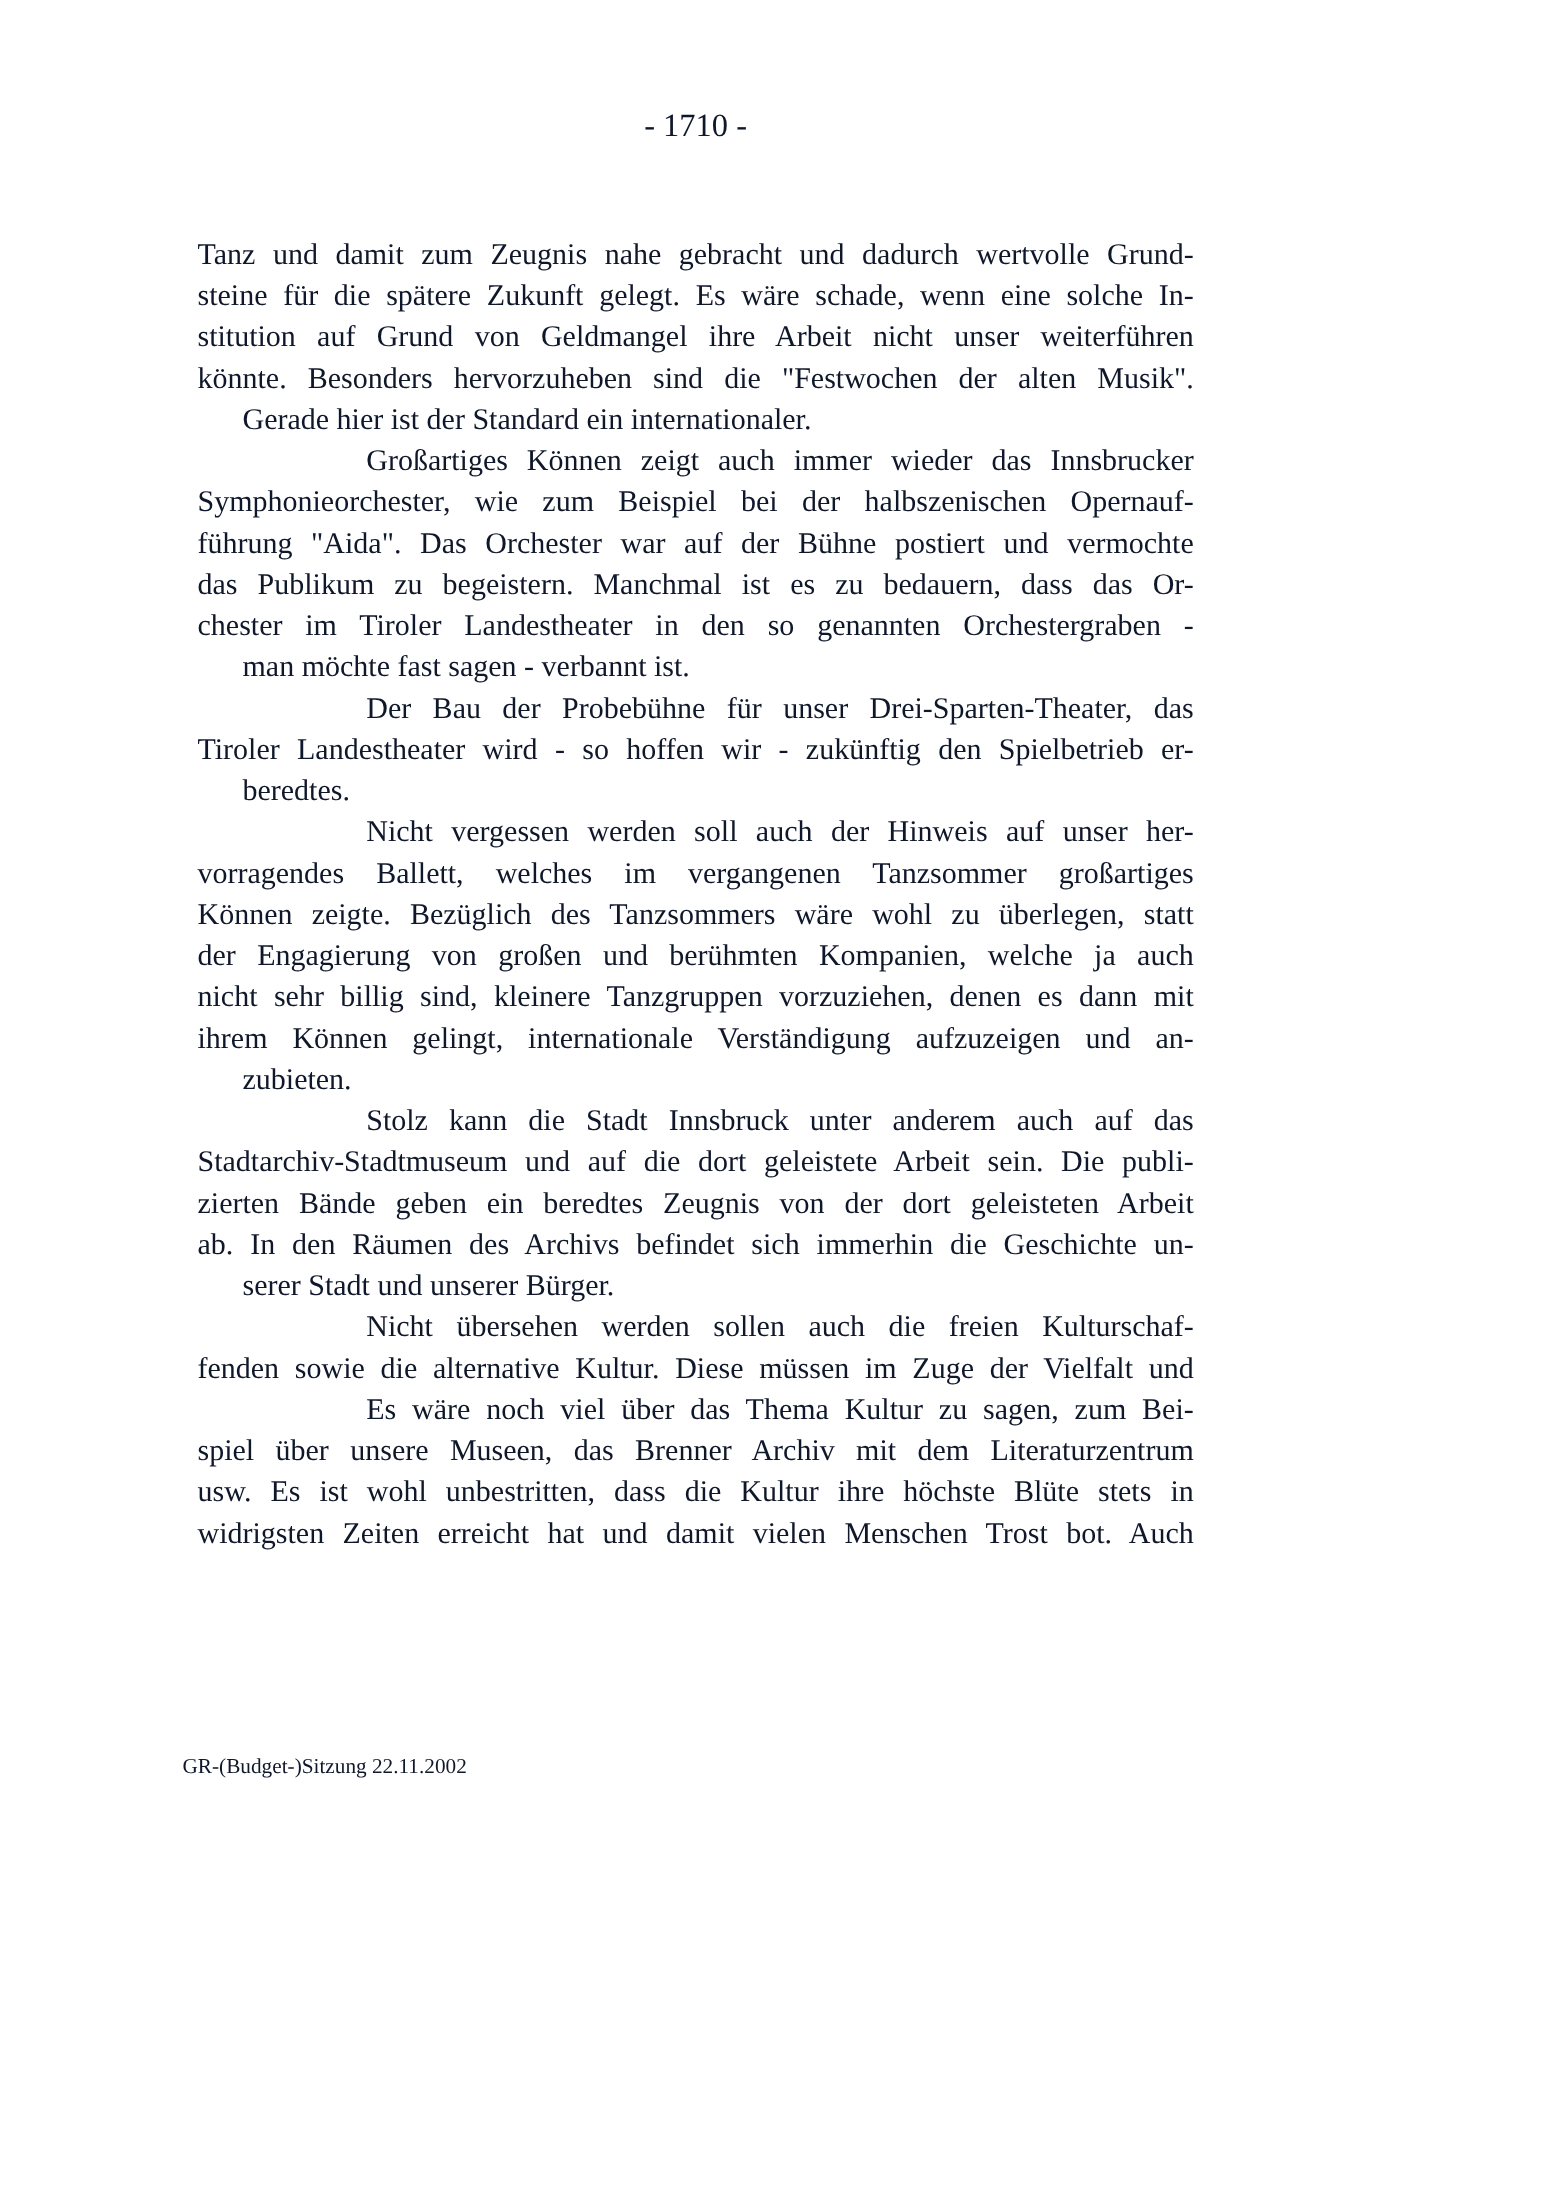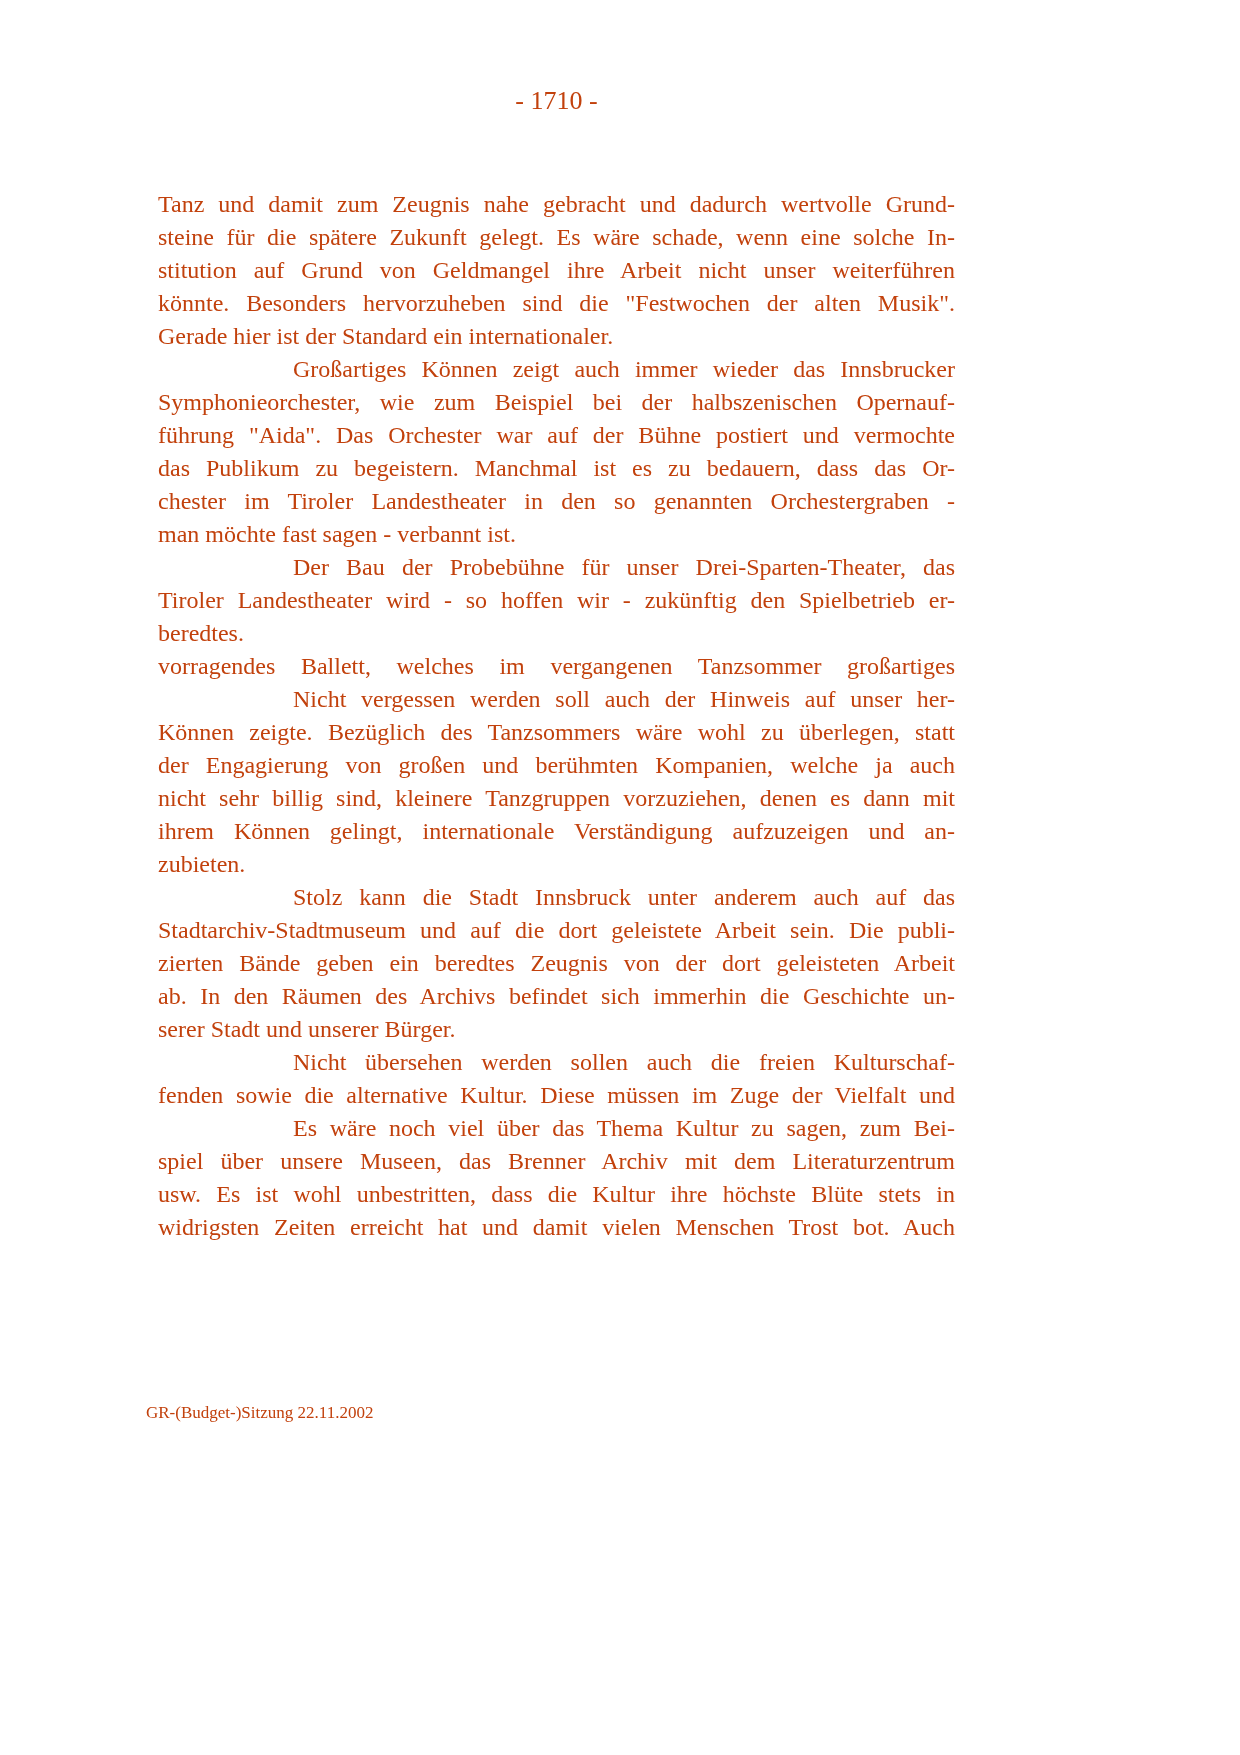--- a/index.html
+++ b/index.html
@@ -6,21 +6,21 @@
     margin: 0;
     padding: 0;
     background: #e8e8e8;
   }
   .page {
     position: relative;
     width: 1240px;
     height: 1755px;
     background: #ffffff;
     font-family: "Liberation Serif", "DejaVu Serif", serif;
-    color: #c2410c;
+    color: #0f172a;
     overflow: hidden;
     margin: 0 auto;
   }
   .page-number {
     position: absolute;
     top: 84px;
     left: 158px;
     width: 797px;
     text-align: center;
     font-size: 26px;
@@ -39,20 +39,21 @@
     padding: 0;
   }
   .line {
     text-align: justify;
     text-align-last: justify;
     -moz-text-align-last: justify;
     white-space: normal;
   }
   .line.last {
     text-align-last: left;
+    margin-left: 36px;
     -moz-text-align-last: left;
   }
   .line.indent {
     text-indent: 135px;
   }
   .footer-note {
     position: absolute;
     top: 1402px;
     left: 146px;
     font-size: 17px;
@@ -80,22 +81,22 @@
         <div class="line">das Publikum zu begeistern. Manchmal ist es zu bedauern, dass das Or-</div>
         <div class="line">chester im Tiroler Landestheater in den so genannten Orchestergraben -</div>
         <div class="line last">man möchte fast sagen - verbannt ist.</div>
       </div>
       <div class="paragraph">
         <div class="line indent">Der Bau der Probebühne für unser Drei-Sparten-Theater, das</div>
         <div class="line">Tiroler Landestheater wird - so hoffen wir - zukünftig den Spielbetrieb er-</div>
         <div class="line last">beredtes.</div>
       </div>
       <div class="paragraph">
+        <div class="line indent">Nicht vergessen werden soll auch der Hinweis auf unser her-</div>
         <div class="line">vorragendes Ballett, welches im vergangenen Tanzsommer großartiges</div>
-        <div class="line indent">Nicht vergessen werden soll auch der Hinweis auf unser her-</div>
         <div class="line">Können zeigte. Bezüglich des Tanzsommers wäre wohl zu überlegen, statt</div>
         <div class="line">der Engagierung von großen und berühmten Kompanien, welche ja auch</div>
         <div class="line">nicht sehr billig sind, kleinere Tanzgruppen vorzuziehen, denen es dann mit</div>
         <div class="line">ihrem Können gelingt, internationale Verständigung aufzuzeigen und an-</div>
         <div class="line last">zubieten.</div>
       </div>
       <div class="paragraph">
         <div class="line indent">Stolz kann die Stadt Innsbruck unter anderem auch auf das</div>
         <div class="line">Stadtarchiv-Stadtmuseum und auf die dort geleistete Arbeit sein. Die publi-</div>
         <div class="line">zierten Bände geben ein beredtes Zeugnis von der dort geleisteten Arbeit</div>

